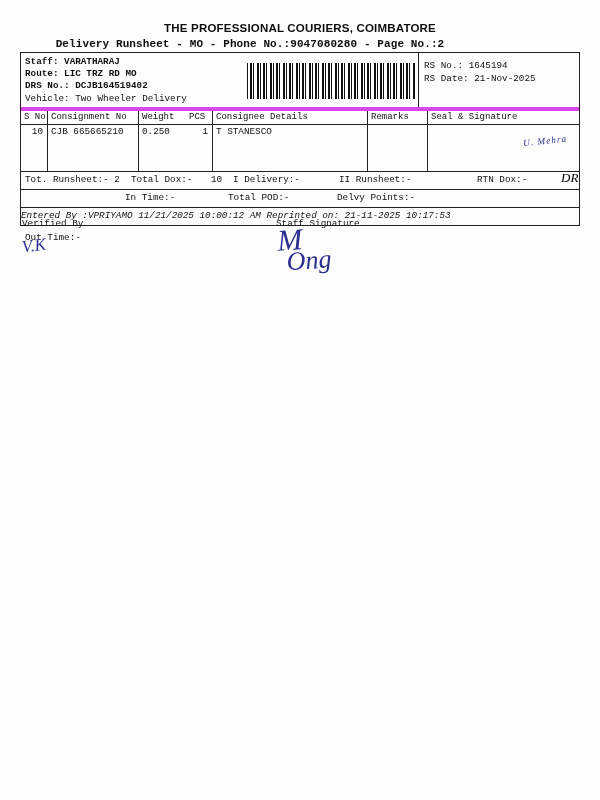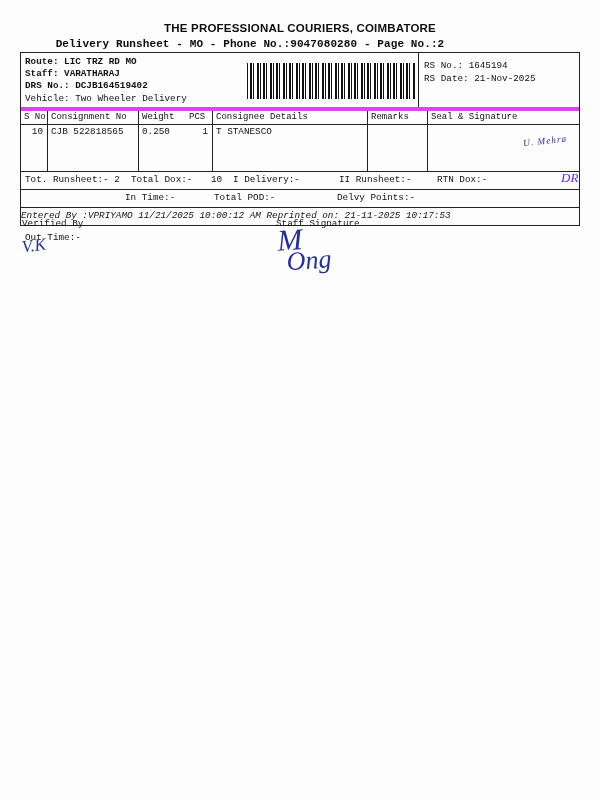--- a/index.html
+++ b/index.html
@@ -179,21 +179,21 @@
     line-height: 16px;
     font-style: italic;
   }
   .dr-mark {
     position: absolute;
     left: 540px;
     top: -2px;
     font-family: "Liberation Serif", serif;
     font-size: 13px;
     font-style: italic;
-    color: #6d28d9;
+    color: #000000;
   }
 
   
   .verified-label {
     position: absolute;
     left: 22px;
     top: 218px;
     font-size: 9.3px;
   }
   .staff-label {
@@ -234,22 +234,22 @@
 
 <div class="page">
 
   <div class="company-title">THE PROFESSIONAL COURIERS, COIMBATORE</div>
   <div class="doc-title">Delivery Runsheet - MO - Phone No.:9047080280 - Page No.:2</div>
 
   <div class="sheet">
 
     <div class="meta-row">
       <div class="meta-left">
+        <div class="meta-line">Staff: VARATHARAJ</div>
         <div class="meta-line">Route: LIC TRZ RD MO</div>
-        <div class="meta-line">Staff: VARATHARAJ</div>
         <div class="meta-line">DRS No.: DCJB164519402</div>
         <div class="meta-line thin">Vehicle: Two Wheeler Delivery</div>
       </div>
       <div class="meta-barcode">
         <div class="barcode"></div>
       </div>
       <div class="meta-right">
         <div class="meta-line">RS No.: 1645194</div>
         <div class="meta-line">RS Date: 21-Nov-2025</div>
       </div>
@@ -260,43 +260,43 @@
       <div class="c-cons">Consignment No</div>
       <div class="c-weight">Weight</div>
       <div class="c-pcs">PCS</div>
       <div class="c-det">Consignee Details</div>
       <div class="c-rem">Remarks</div>
       <div class="c-seal">Seal &amp; Signature</div>
     </div>
 
     <div class="rows">
       <div class="c-sno num">10</div>
-      <div class="c-cons">CJB 522818565</div>
+      <div class="c-cons">CJB 665665210</div>
       <div class="c-weight">0.250</div>
       <div class="c-pcs num">1</div>
       <div class="c-det">T STANESCO</div>
       <div class="c-rem"></div>
       <div class="c-seal"></div>
       <div class="sig-scribble">U. Mehra</div>
     </div>
 
     <div class="totals">
       <span style="left:4px;">Tot. Runsheet:- 2</span>
       <span style="left:110px;">Total Dox:-</span>
       <span style="left:190px;">10</span>
       <span style="left:212px;">I Delivery:-</span>
       <span style="left:318px;">II Runsheet:-</span>
-      <span style="left:416px;">RTN Dox:-</span>
+      <span style="left:456px;">RTN Dox:-</span>
       <span class="dr-mark">DR</span>
     </div>
 
     <div class="subrow">
       <span style="left:4px;margin-top:40px;">Out Time:-</span>
       <span style="left:104px;">In Time:-</span>
-      <span style="left:193px;">Total POD:-</span>
+      <span style="left:207px;">Total POD:-</span>
       <span style="left:316px;">Delvy Points:-</span>
     </div>
 
     <div class="entered">
       <span style="left:4px;">Entered By :VPRIYAMO 11/21/2025 10:00:12 AM</span>
       <span style="left:240px;">Reprinted on: 21-11-2025 10:17:53</span>
     </div>
 
   </div>
 

